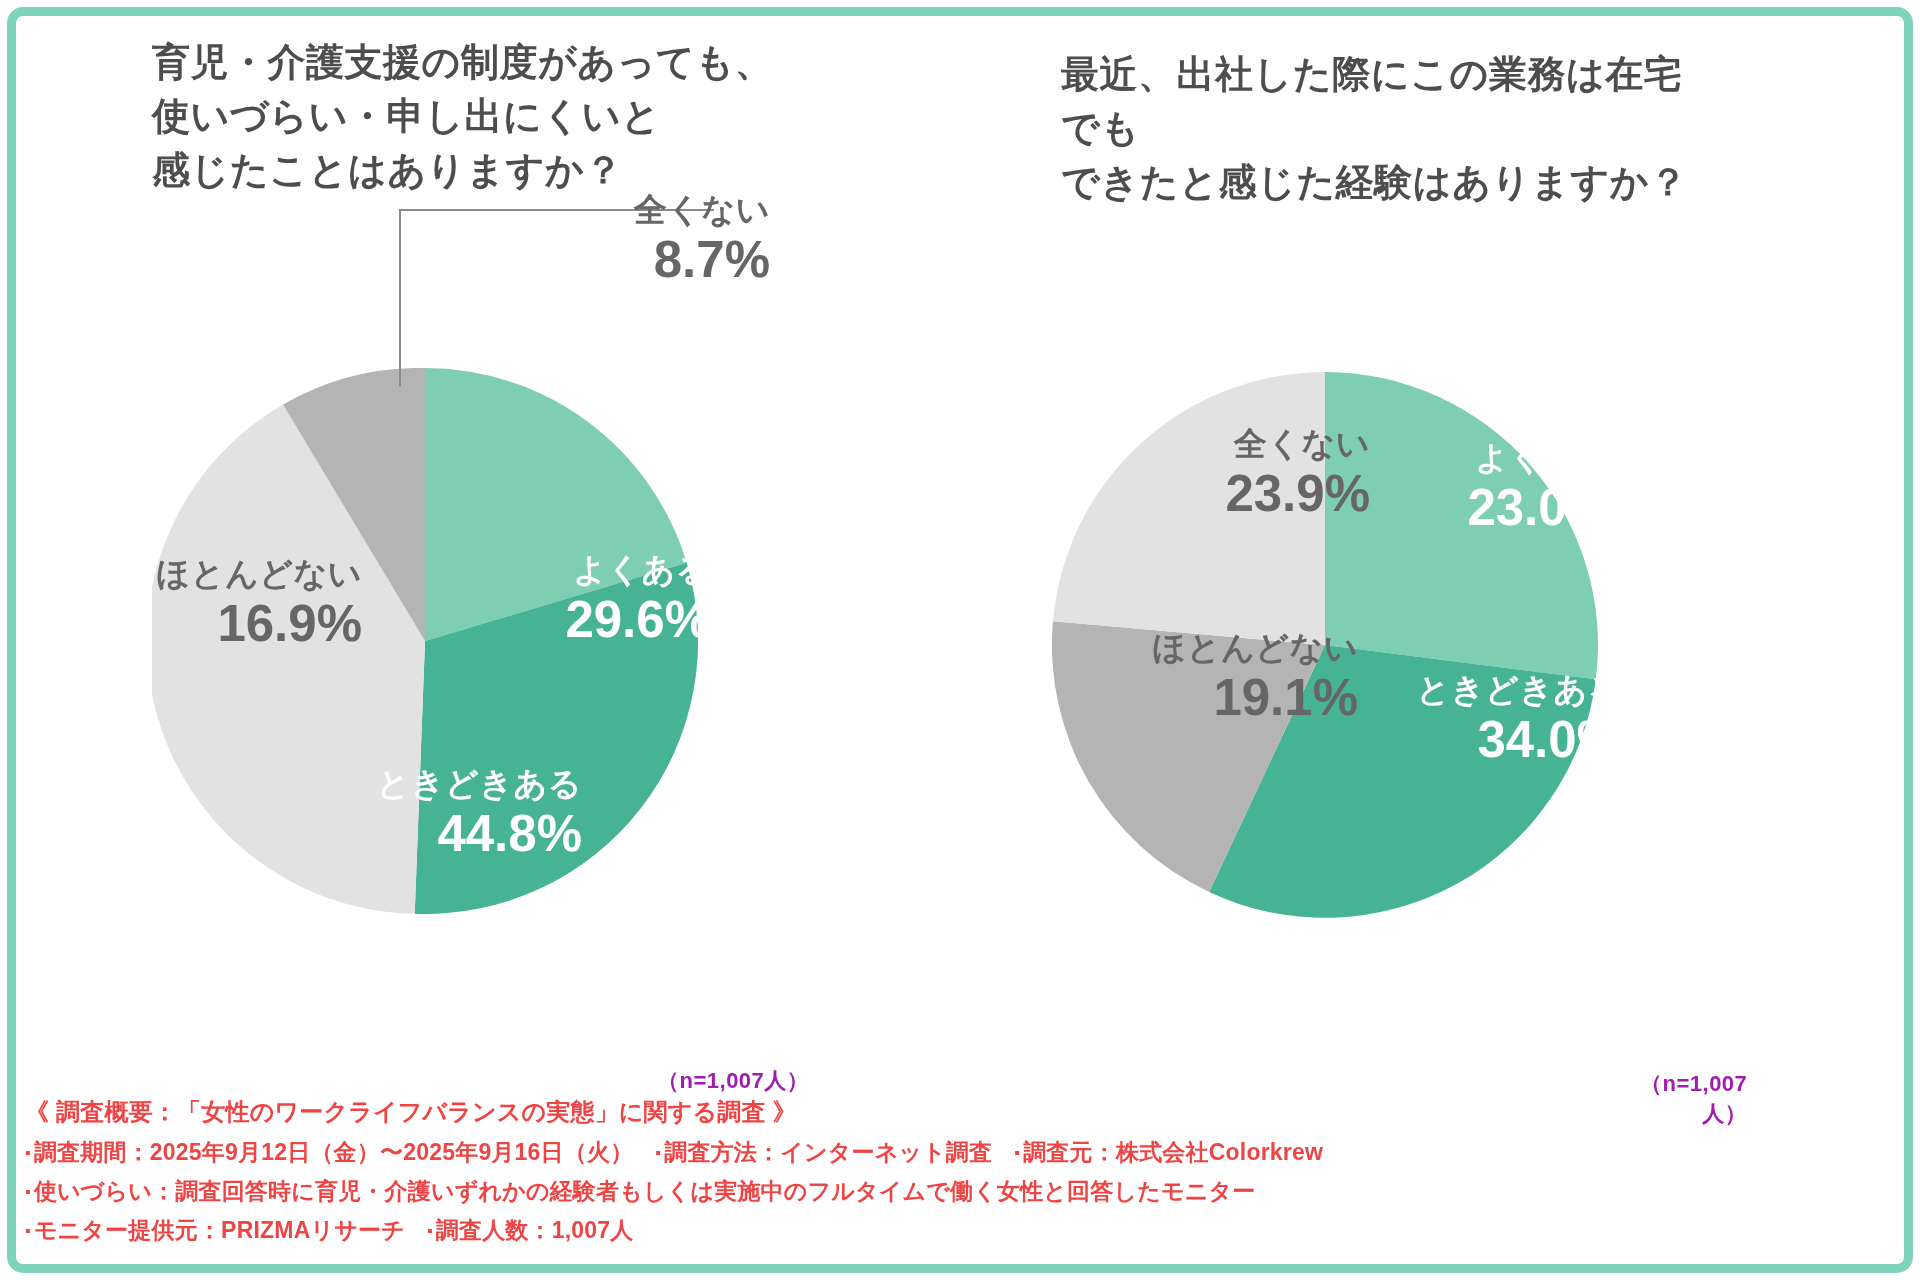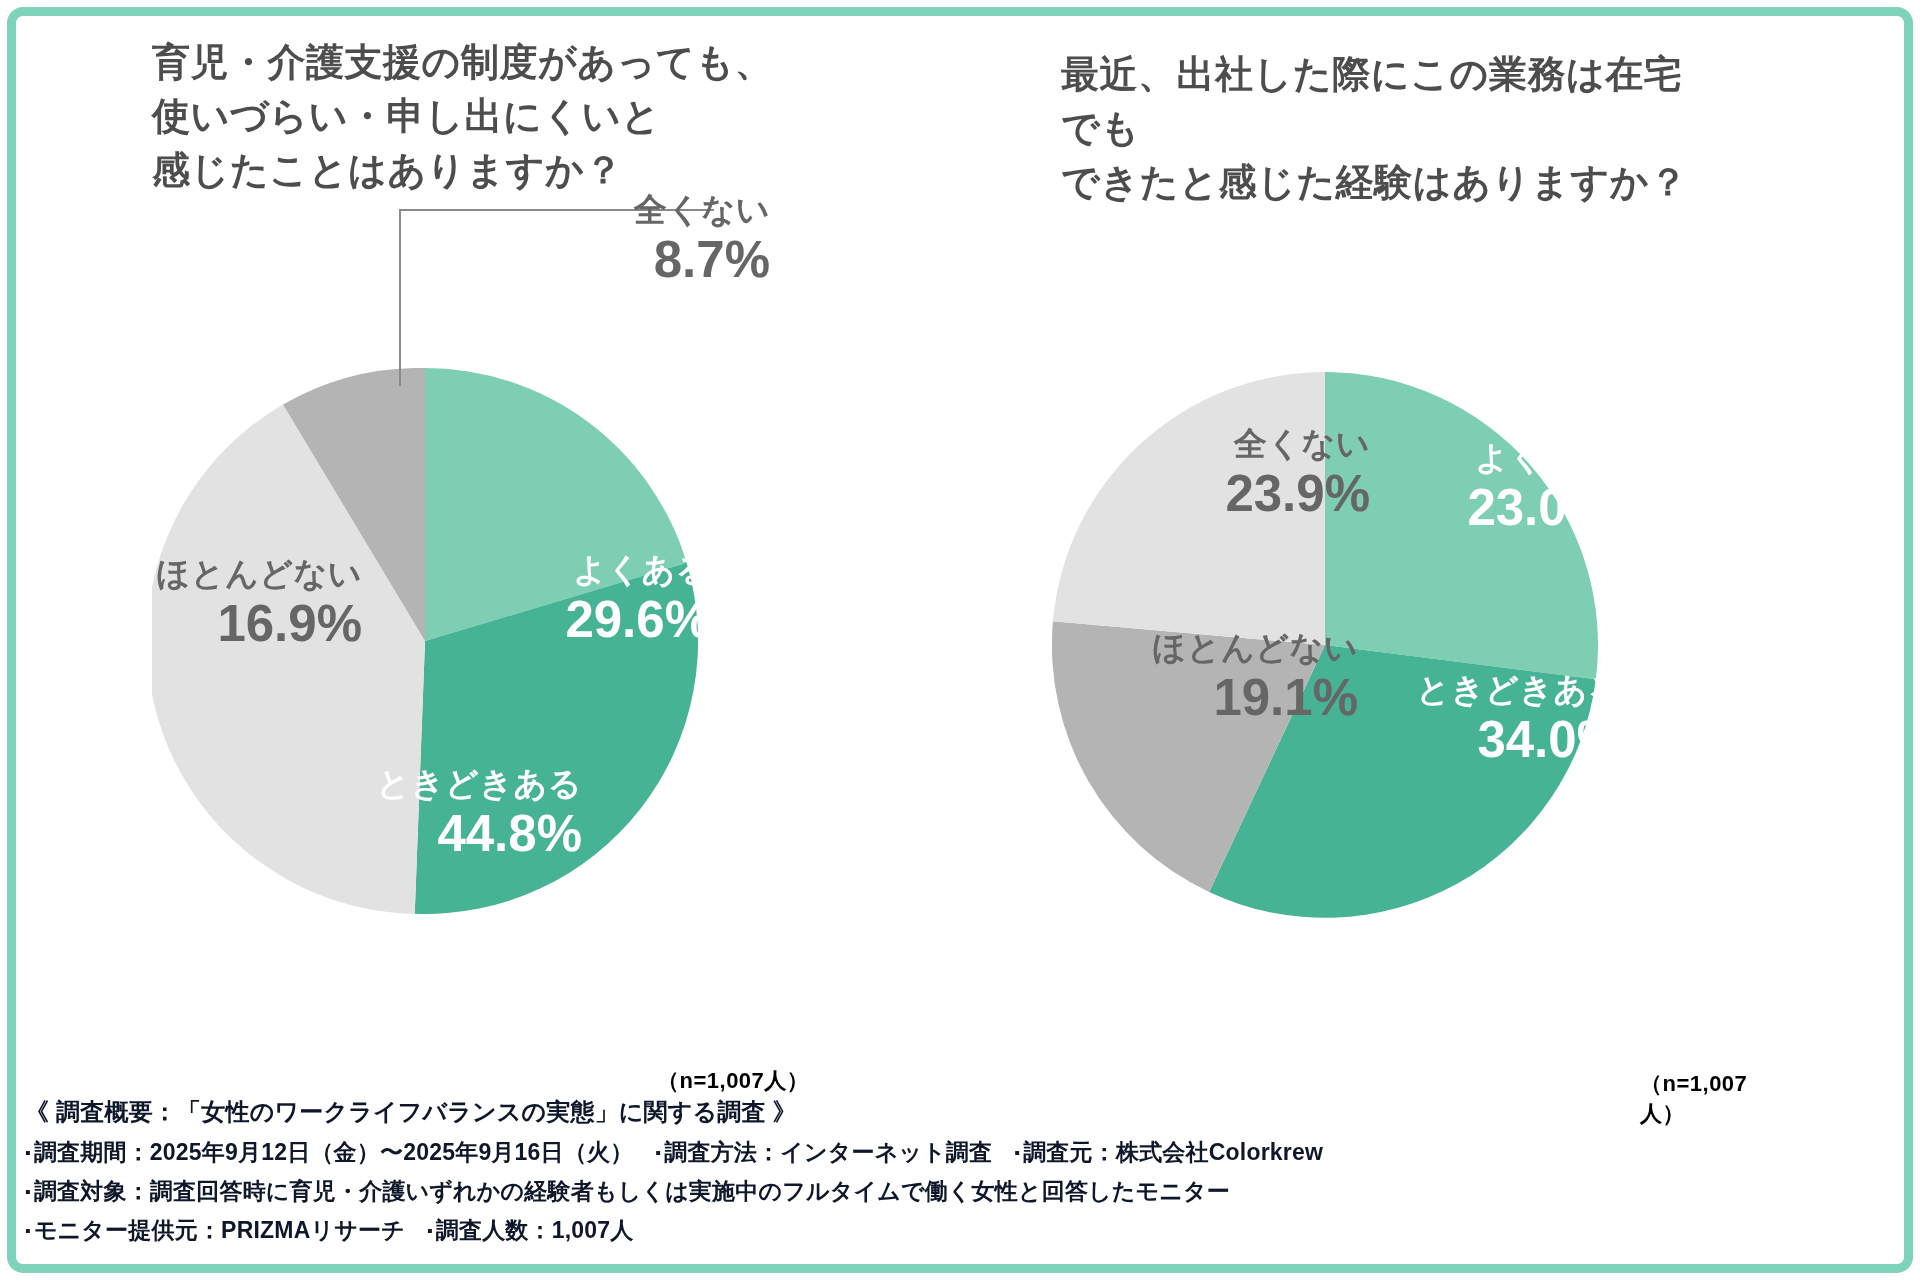--- a/index.html
+++ b/index.html
@@ -68,32 +68,33 @@
   #r-lab-toki   { left:290px; top:300px; width:280px; }
   #r-lab-hoto   { left:36px;  top:258px; width:270px; }
   #r-lab-mattaku{ left:68px;  top:54px;  width:250px; }
 
   
   #leader { position:absolute; left:240px; top:-180px; width:330px; height:200px; }
 
   
   .ncap {
     position:absolute;
-    color:#000000;
+    color:#a21caf;
     font-size:22px;
     font-weight:bold;
     letter-spacing:0.5px;
+    text-align:right;
   }
   #ncap-left  { left:657px;  top:1066px; }
   #ncap-right { left:1640px; top:1069px; }
 
   
   #footer { position:absolute; left:25px; top:1096px; width:1400px; }
   .f-line {
-    color:#0f172a;
+    color:#ef4444;
     font-weight:bold;
     letter-spacing:0.2px;
     white-space:nowrap;
   }
   #f0 { font-size:24px; margin-bottom:9px; }
   .f-sub { font-size:23px; margin-bottom:8px; }
   .bullet { font-size:16px; vertical-align:2px; margin-right:3px; }
   .gap { display:inline-block; width:22px; }
 
   
@@ -200,21 +201,21 @@
 
   <div id="footer">
 
     <div class="f-line" id="f0">《 調査概要：「女性のワークライフバランスの実態」に関する調査 》</div>
 
     <div class="f-line f-sub">
       <span class="bullet">▪</span><span>調査期間：2025年9月12日（金）〜2025年9月16日（火）</span><span class="gap"></span><span class="bullet">▪</span><span>調査方法：インターネット調査</span><span class="gap"></span><span class="bullet">▪</span><span>調査元：株式会社Colorkrew</span>
     </div>
 
     <div class="f-line f-sub">
-      <span class="bullet">▪</span><span>調査対象：調査回答時に育児・介護いずれかの経験者もしくは実施中のフルタイムで働く女性と回答したモニター</span>
+      <span class="bullet">▪</span><span>使いづらい：調査回答時に育児・介護いずれかの経験者もしくは実施中のフルタイムで働く女性と回答したモニター</span>
     </div>
 
     <div class="f-line f-sub">
       <span class="bullet">▪</span><span>モニター提供元：PRIZMAリサーチ</span><span class="gap"></span><span class="bullet">▪</span><span>調査人数：1,007人</span>
     </div>
   </div>
 
 
 </div>
 

